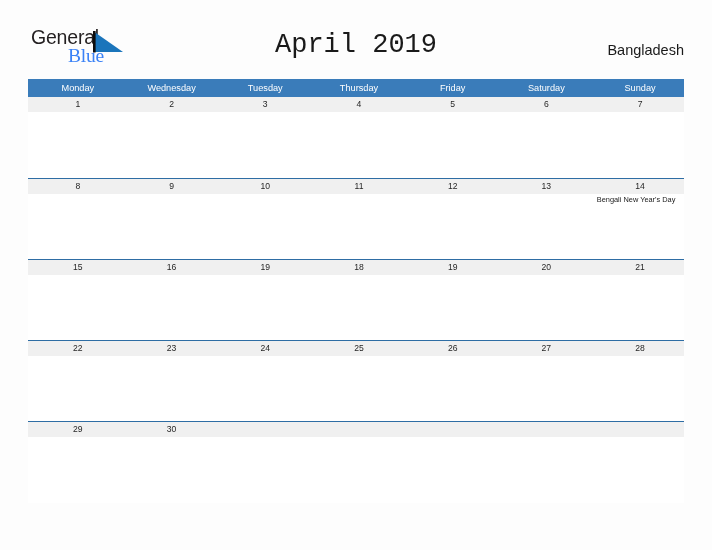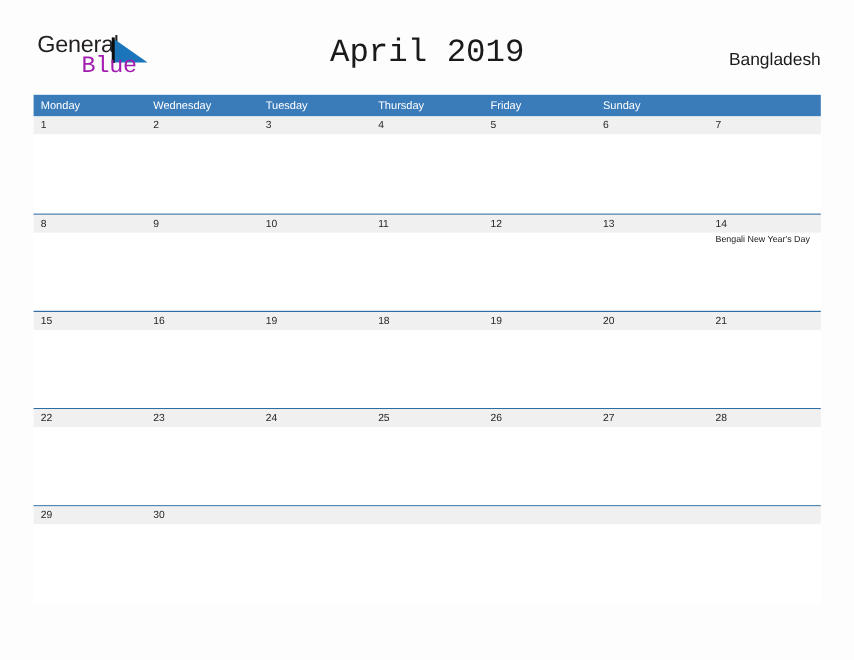--- a/index.html
+++ b/index.html
@@ -46,23 +46,23 @@
     font-size: 19.5px;
     color: #231f20;
     letter-spacing: -0.2px;
     font-family: "Liberation Sans", sans-serif;
   }
   .logo-blue {
     position: absolute;
     left: 37px;
     top: 18px;
     font-size: 19.5px;
-    color: #a21caf;
+    color: #3b82f6;
     letter-spacing: -0.2px;
-    font-family: Liberation Mono, monospace;
+    font-family: Liberation Serif, serif;
   }
   .logo-flag {
     position: absolute;
     left: 62px;
     top: 3px;
     width: 31px;
     height: 22px;
   }
 
   .cal-title {
@@ -85,20 +85,21 @@
     font-family: "Liberation Sans", sans-serif;
     text-align: right;
   }
 
   
   .calendar {
     position: absolute;
     left: 28px;
     top: 79px;
     width: 656px;
+    text-align: center;
   }
 
   .dow-row {
     display: flex;
     width: 656px;
     height: 18px;
     background: #3a7cba;
   }
   .dow-cell {
     flex: 0 0 93.71px;
@@ -186,20 +187,21 @@
   </div>
 
   <div class="calendar">
 
     <div class="dow-row">
       <div class="dow-cell">Monday</div>
       <div class="dow-cell">Wednesday</div>
       <div class="dow-cell">Tuesday</div>
       <div class="dow-cell">Thursday</div>
       <div class="dow-cell">Friday</div>
+      <div class="dow-cell">Saturday</div>
       <div class="dow-cell">Sunday</div>
     </div>
 
     <div class="week-row first">
       <div class="date-band">
         <div class="day-cell">
             <span class="day-num">1</span>
           </div>
         <div class="day-cell">
             <span class="day-num">2</span>

